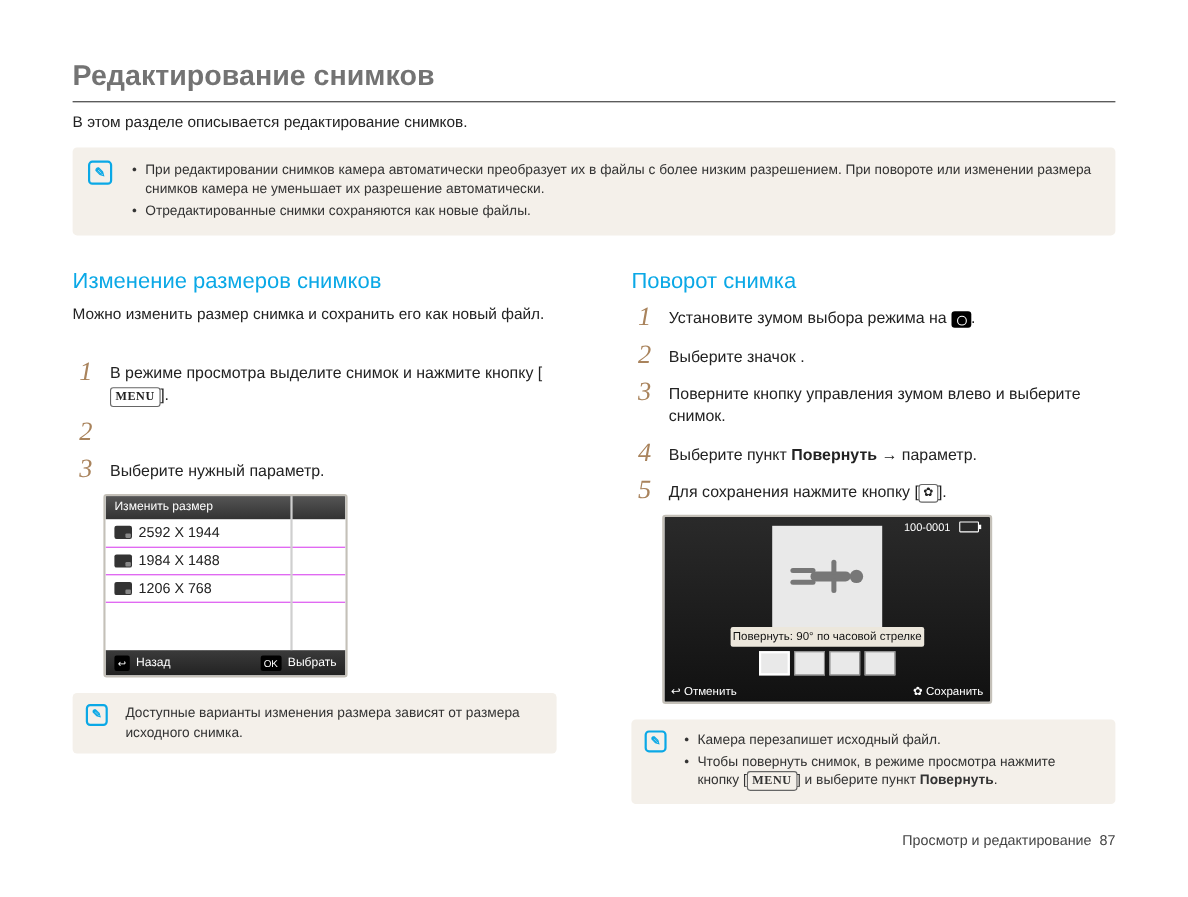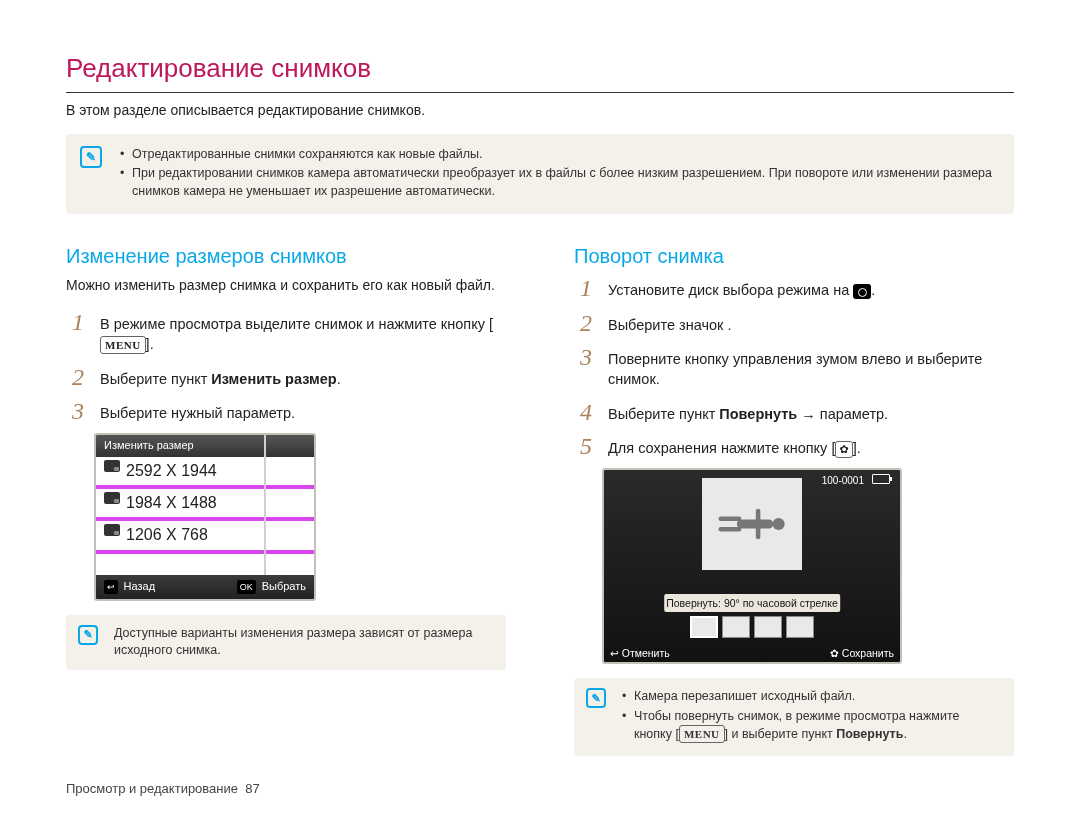--- a/index.html
+++ b/index.html
@@ -1,108 +1,105 @@
 <!DOCTYPE html>
 <html><head>
 <meta charset="utf-8">
 <style>
   *{box-sizing:border-box;margin:0;padding:0}
   body{font-family:Arial,Helvetica,sans-serif;background:#fff;color:#222;width:1080px;margin:0 auto;padding:50px 66px 30px 66px;font-size:14px;line-height:1.4}
-  .page-title{color:#be185d;font-size:26px;font-weight:normal;margin-bottom:6px}
+  .page-title{color:#737373;font-size:26px;font-weight:bold;margin-bottom:6px}
   .rule{border-top:1px solid #333;margin-bottom:8px}
   .intro{font-size:14px;margin-bottom:13px}
   .note-box{background:#f4f0ea;border-radius:4px;padding:12px 16px 12px 54px;position:relative;font-size:13px;color:#333;margin-bottom:28px}
   .note-box .note-icon{position:absolute;left:14px;top:12px;width:22px;height:22px;border:2px solid #0aa8e6;border-radius:4px;display:flex;align-items:center;justify-content:center;color:#0aa8e6;font-weight:bold;font-size:12px}
   .note-box ul{list-style:none}
   .note-box li{position:relative;padding-left:12px;margin-bottom:2px;font-size:12.5px}
   .note-box li::before{content:"•";position:absolute;left:0;top:0}
   .cols{display:flex;gap:68px}
   .col{flex:1}
   .section-title{color:#0aa8e6;font-size:20px;margin-bottom:6px}
-  .lead{font-size:14px;margin-bottom:14px}
+  .lead{font-size:14px;margin-bottom:30px}
   .step{display:flex;align-items:flex-start;gap:10px;margin-bottom:10px}
   .step-num{color:#a9835c;font-size:24px;font-style:italic;font-family:"Times New Roman",serif;width:24px;text-align:center;line-height:1;flex-shrink:0}
   .step-body{padding-top:4px;font-size:14.5px}
   .menu-btn{display:inline-block;border:1px solid #666;border-radius:3px;padding:0 4px;font-family:Liberation Serif, serif;font-size:11px;font-weight:bold;letter-spacing:.5px;line-height:16px}
   .flower-btn{display:inline-block;border:1px solid #666;border-radius:3px;padding:0 3px;line-height:15px;font-size:11px;vertical-align:middle}
   .camera-dot{display:inline-block;width:18px;height:15px;background:#000;border-radius:3px;position:relative;vertical-align:middle}
   .camera-dot::before{content:"";position:absolute;left:5px;top:4px;width:7px;height:7px;border:1.5px solid #fff;border-radius:50%}
 
   
   .lcd{width:222px;border:2px solid #c4c0b8;border-radius:3px;overflow:hidden;margin:8px 0 14px 28px;font-size:12px}
   .lcd-body{background:#fff;height:140px;position:relative}
   .lcd-header{background:linear-gradient(#555,#333);color:#fff;font-size:11px;padding:3px 8px}
   .lcd-list{padding:0}
-  .lcd-row{display:flex;gap:6px;padding:3px 8px;border-bottom:4px solid #d946ef;font-size:16px}
+  .lcd-row{display:flex;align-items:center;gap:6px;padding:3px 8px;border-bottom:1px solid #d946ef;font-size:13px}
   .dim-icon{width:16px;height:12px;background:#333;border-radius:2px;display:inline-block;position:relative}
   .dim-icon::after{content:"";position:absolute;right:1px;bottom:1px;width:5px;height:4px;background:#888;border-radius:1px}
   .lcd-footer{background:linear-gradient(#3b3b3b,#222);color:#fff;font-size:11px;display:flex;align-items:center;padding:4px 8px;gap:6px}
   .lcd-footer .btn-slot{background:#000;color:#fff;border-radius:2px;padding:0 3px;font-size:9px;line-height:14px}
   .lcd-footer .gap{flex:1}
   .divider-right{position:absolute;right:48px;top:0;bottom:0;width:2px;background:#cfcfcf}
 
   
   .lcd-dark{width:300px;border:2px solid #c4c0b8;border-radius:3px;overflow:hidden;margin:8px 0 14px 28px}
-  .lcd-dark-body{background:linear-gradient(#2a2a2a,#111);position:relative;height:192px;padding:6px}
+  .lcd-dark-body{background:linear-gradient(#2a2a2a,#111);position:relative;height:168px;padding:6px}
   .preview{position:absolute;left:50%;top:8px;transform:translateX(-50%);width:100px;height:92px;background:#e9e9e9;display:flex;align-items:center;justify-content:center}
   .preview svg{width:76px;height:60px}
   .status-id{position:absolute;right:36px;top:4px;color:#fff;font-size:10px}
   .battery{position:absolute;right:10px;top:4px;width:18px;height:10px;border:1px solid #fff;border-radius:1px}
   .battery::after{content:"";position:absolute;right:-3px;top:2px;width:2px;height:4px;background:#fff}
   .rotate-label{position:absolute;left:50%;bottom:50px;transform:translateX(-50%);background:#ece7dc;color:#111;font-size:10.5px;padding:2px 2px;border-radius:2px;white-space:nowrap}
   .thumbs{position:absolute;bottom:24px;left:50%;transform:translateX(-50%);display:flex;gap:4px}
   .thumb{width:28px;height:22px;background:#e9e9e9;border:1px solid #888}
   .thumb.active{border:2px solid #fff}
   .lcd-dark-footer{position:absolute;bottom:2px;left:6px;right:6px;display:flex;align-items:center;color:#fff;font-size:10.5px}
   .lcd-dark-footer .gap{flex:1}
 
-  .footer{text-align:left;font-size:13px;color:#444;padding-top:24px}
+  .footer{text-align:right;font-size:13px;color:#444;padding-top:24px}
 
   .note-small{background:#f4f0ea;border-radius:4px;padding:10px 14px 10px 48px;position:relative;font-size:12.5px;color:#333;margin:4px 0 0 0}
   .note-small .note-icon{position:absolute;left:12px;top:10px;width:20px;height:20px;border:2px solid #0aa8e6;border-radius:4px;display:flex;align-items:center;justify-content:center;color:#0aa8e6;font-weight:bold;font-size:11px}
   .note-small ul{list-style:none}
   .note-small li{position:relative;padding-left:12px;margin-bottom:2px}
   .note-small li::before{content:"•";position:absolute;left:0;top:0}
   b{font-weight:bold}
 </style>
 </head>
 <body>
 
 <header>
   <div class="page-title">Редактирование снимков</div>
   <div class="rule"></div>
   <div class="intro">В этом разделе описывается редактирование снимков.</div>
 </header>
 
 <div class="note-box">
   <div class="note-icon">✎</div>
   <ul>
+    <li>При редактировании снимков камера автоматически преобразует их в файлы с более низким разрешением. При повороте или изменении размера снимков камера не уменьшает их разрешение автоматически.</li>
     <li>Отредактированные снимки сохраняются как новые файлы.</li>
-    <li>При редактировании снимков камера автоматически преобразует их в файлы с более низким разрешением. При повороте или изменении размера снимков камера не уменьшает их разрешение автоматически.</li>
   </ul>
 </div>
 
 <div class="cols">
 
   <div class="col">
     <div class="section-title">Изменение размеров снимков</div>
     <div class="lead">Можно изменить размер снимка и сохранить его как новый файл.</div>
 
     <div class="step">
       <div class="step-num">1</div>
       <div class="step-body">
         <span>В режиме просмотра выделите снимок и нажмите кнопку [</span><span class="menu-btn">MENU</span><span>].</span>
       </div>
     </div>
 
     <div class="step">
       <div class="step-num">2</div>
-      <div class="step-body">
-        <span>Выберите пункт </span><b>Изменить размер</b><span>.</span>
-      </div>
     </div>
 
     <div class="step">
       <div class="step-num">3</div>
       <div class="step-body">Выберите нужный параметр.</div>
     </div>
 
     <div class="lcd">
       <div class="lcd-body">
         <div class="divider-right"></div>
@@ -136,21 +133,21 @@
       <span>Доступные варианты изменения размера зависят от размера исходного снимка.</span>
     </div>
   </div>
 
   <div class="col">
     <div class="section-title">Поворот снимка</div>
 
     <div class="step">
       <div class="step-num">1</div>
       <div class="step-body">
-        <span>Установите диск выбора режима на </span><span class="camera-dot"></span><span>.</span>
+        <span>Установите зумом выбора режима на </span><span class="camera-dot"></span><span>.</span>
       </div>
     </div>
 
     <div class="step">
       <div class="step-num">2</div>
       <div class="step-body">Выберите значок       .</div>
     </div>
 
     <div class="step">
       <div class="step-num">3</div>

